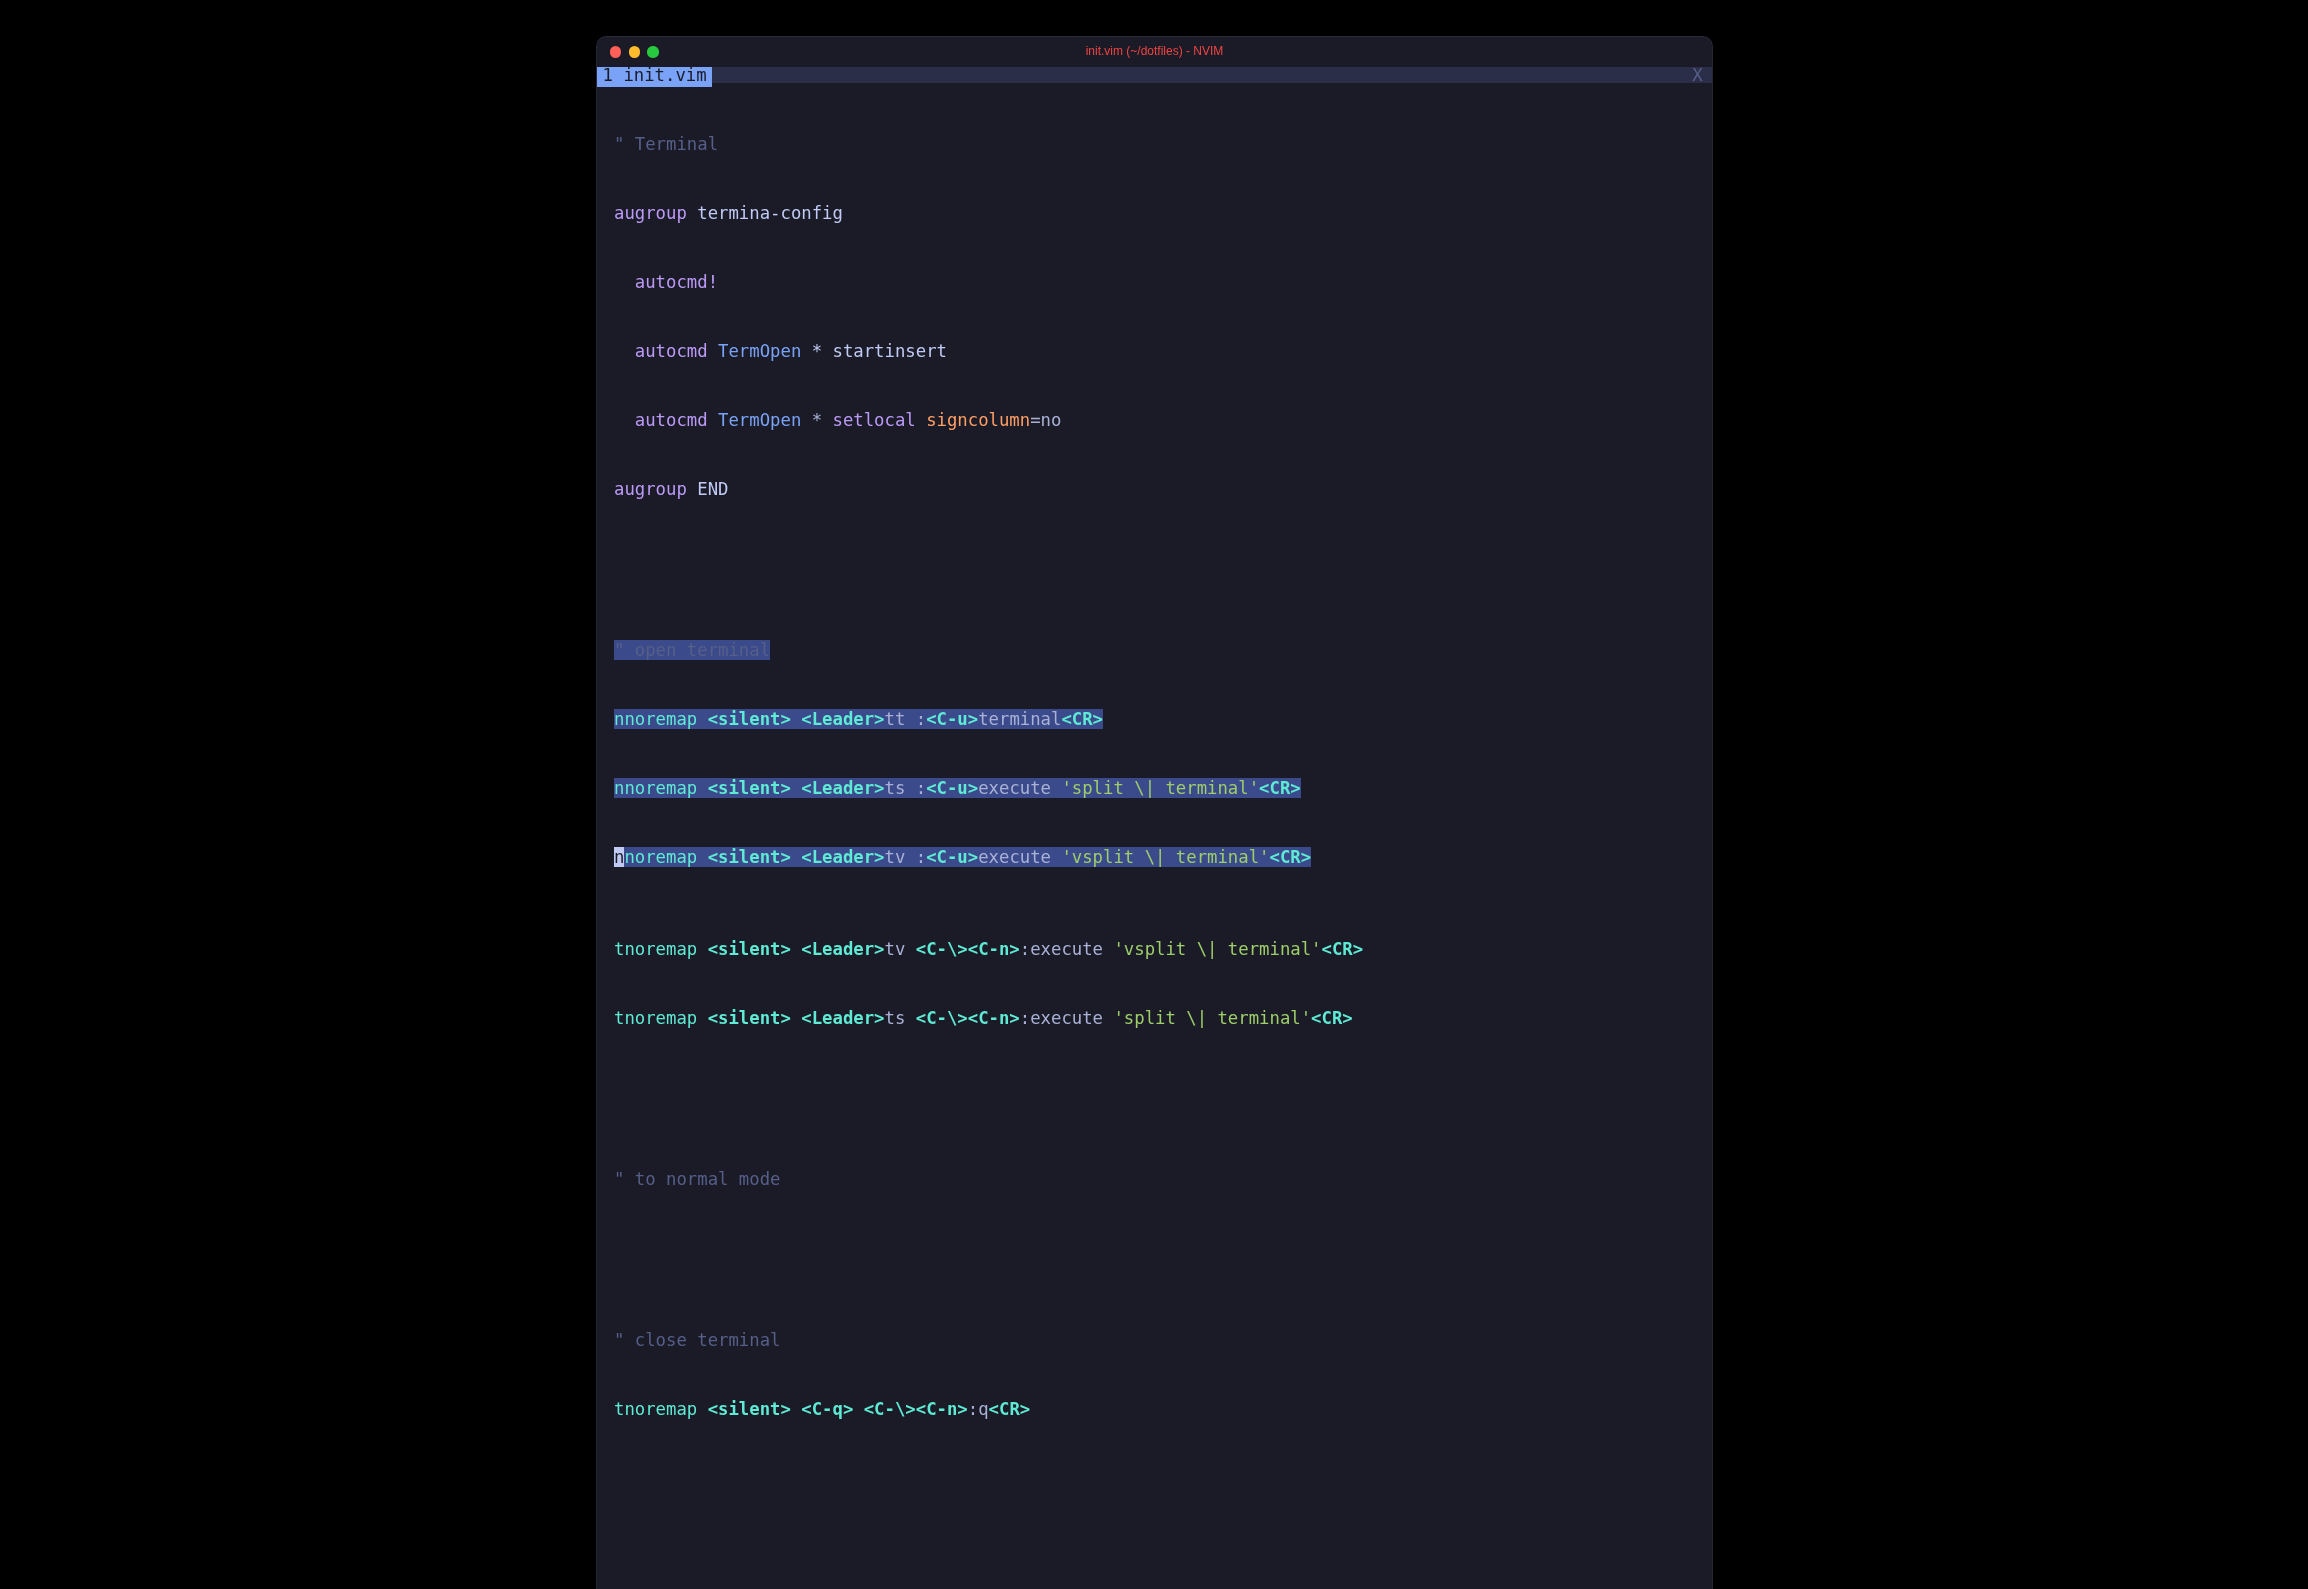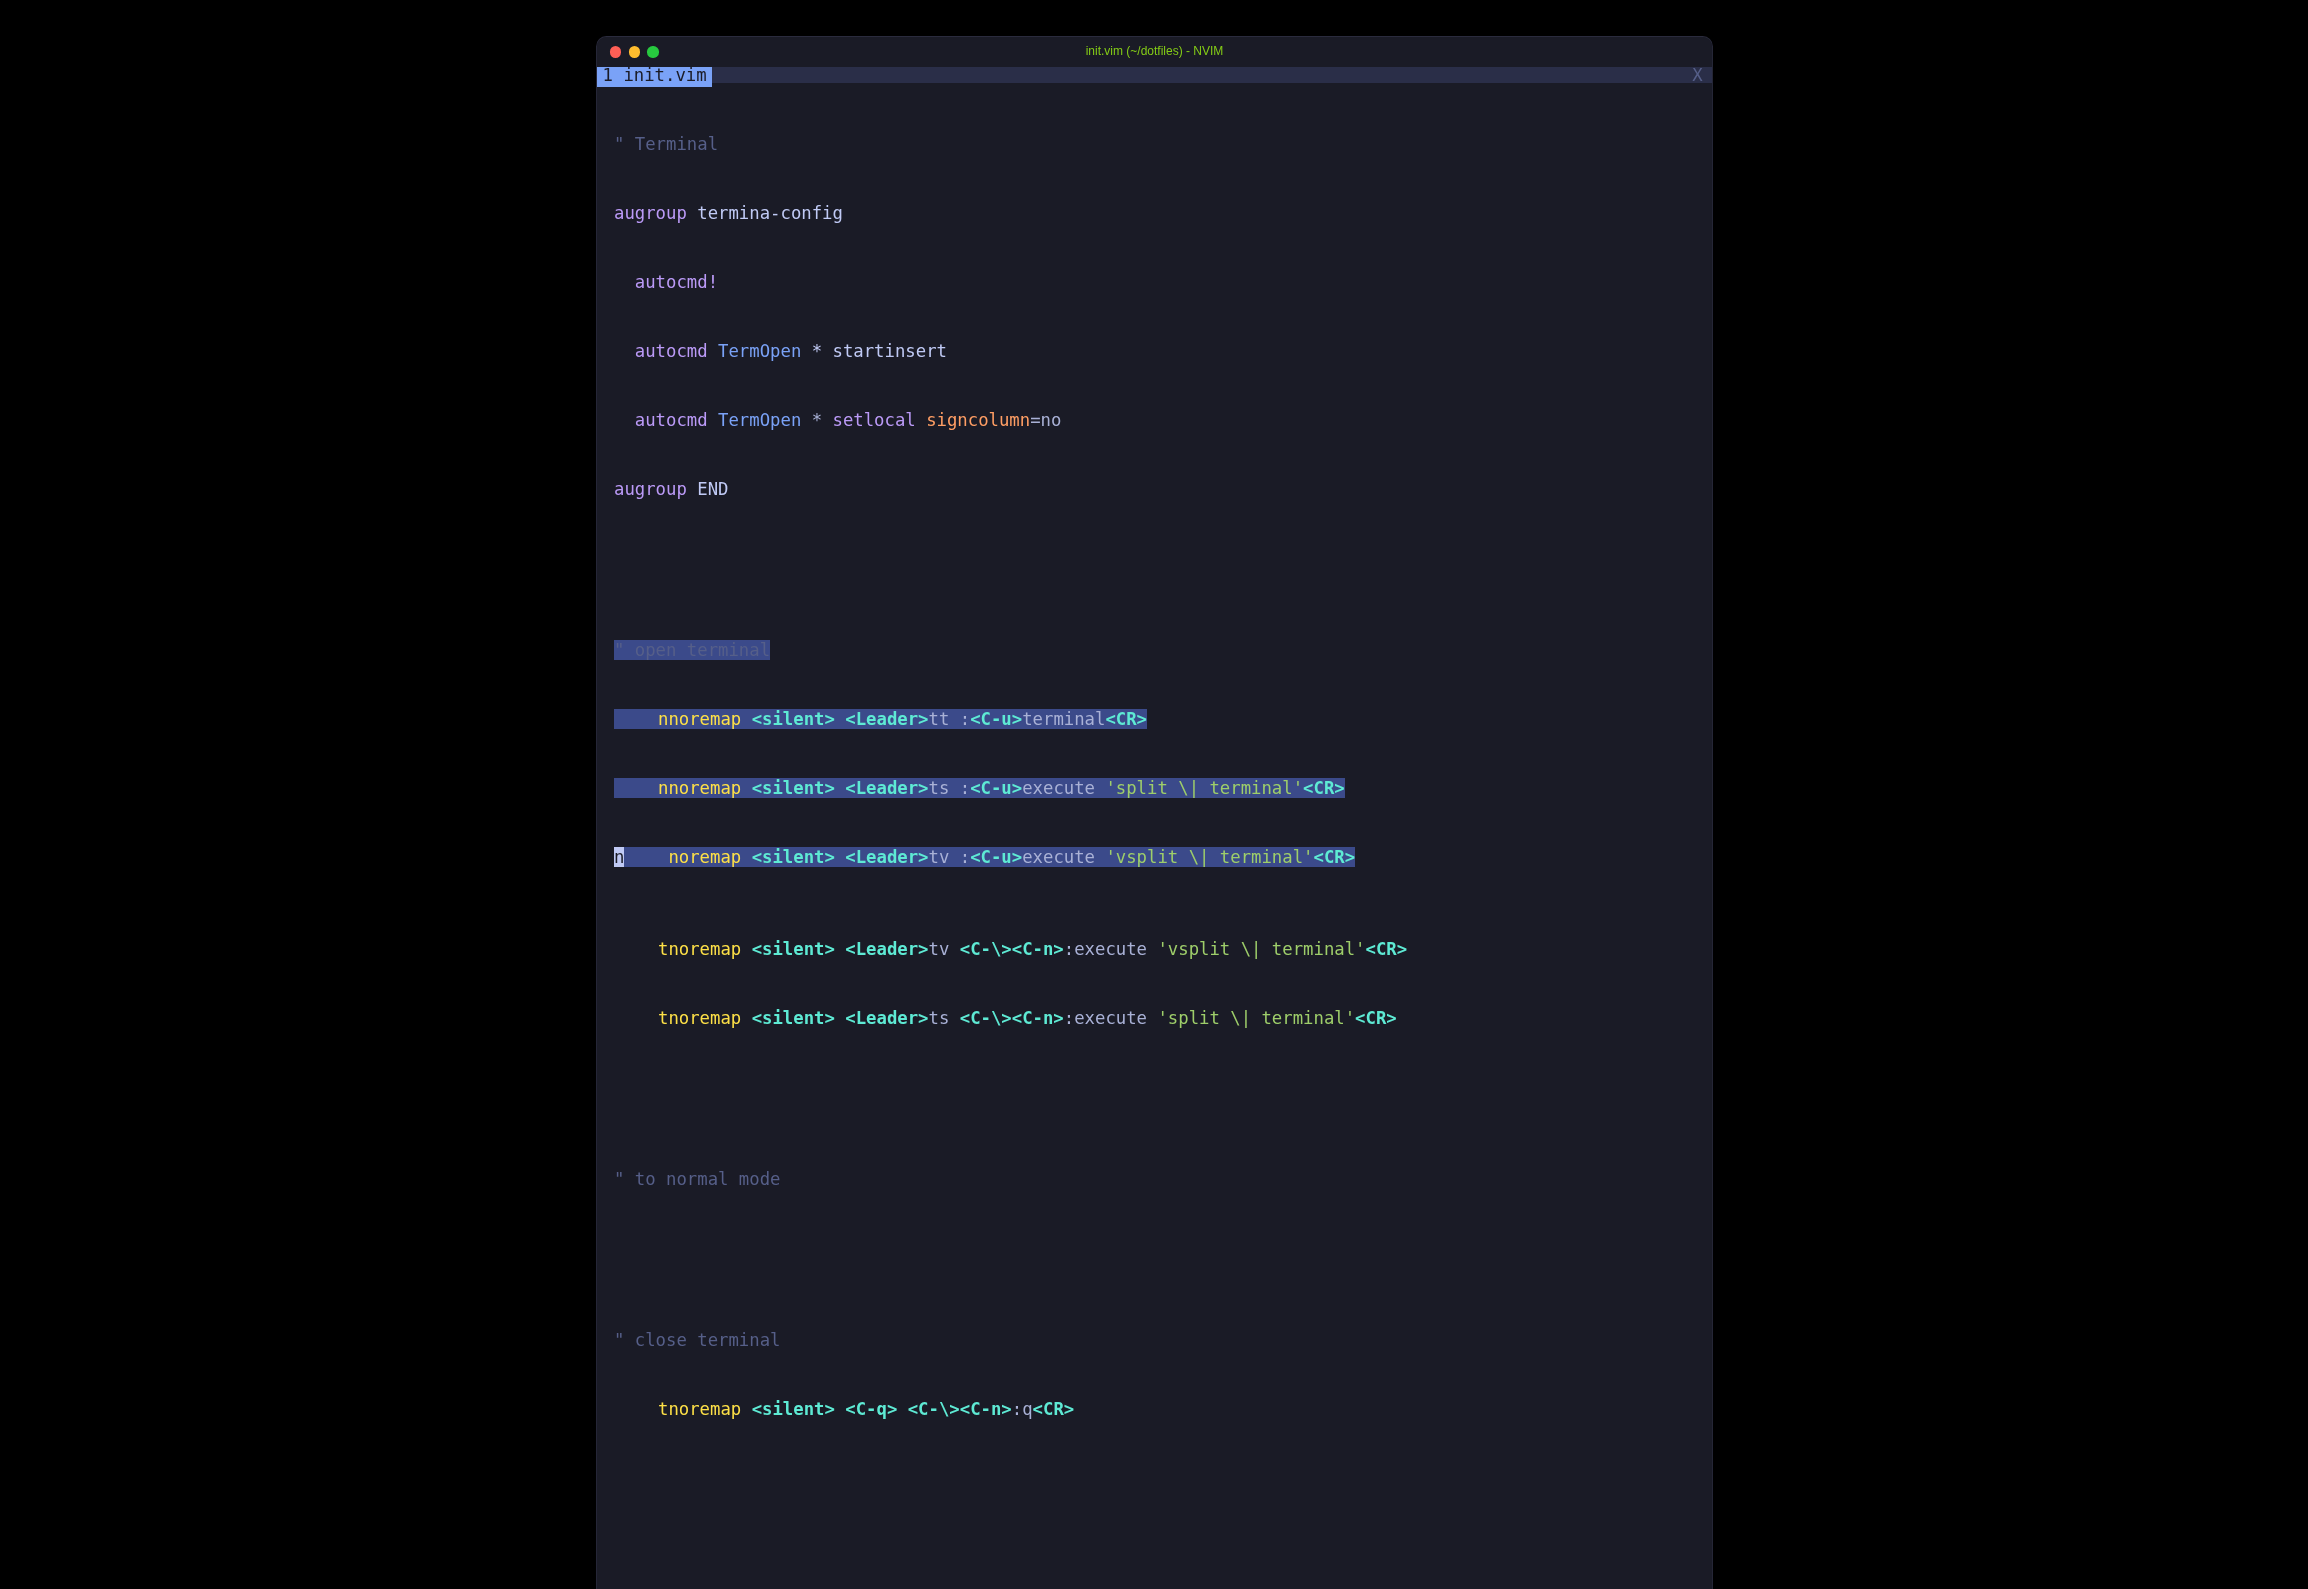--- a/index.html
+++ b/index.html
@@ -33,21 +33,21 @@
   }
   .traffic { display: flex; gap: 7.5px; }
   .dot { width: 11.2px; height: 11.2px; border-radius: 50%; }
   .dot.red { background: #ff5f56; }
   .dot.yellow { background: #ffbd2e; }
   .dot.green { background: #27c93f; }
   .title {
     position: absolute;
     left: 0; right: 0;
     text-align: center;
-    color: #84cc16;
+    color: #ef4444;
     font-size: 12px;
     font-family: -apple-system, BlinkMacSystemFont, sans-serif;
     pointer-events: none;
   }
   .tabline {
     background: #2a2e48;
     color: #8f97c9;
     display: flex;
     align-items: center;
     height: 16px;
@@ -63,21 +63,21 @@
   .editor {
     padding: 3.7px 0 0 0;
     white-space: pre;
     color: #a9b1d6;
   }
   .line { padding: 0 0 0 17px; min-height: 23px; }
   .line span { white-space: pre; }
   .comment { color: #565f89; }
   .keyword { color: #bb9af7; }
   .ident { color: #c0caf5; }
-  .map { color: #fde047; margin-left: 44px; }
+  .map { color: #5eead4; }
   .special { color: #5eead4; font-weight: bold; }
   .func { color: #7aa2f7; }
   .string { color: #9ece6a; }
   .option { color: #ff9e64; margin-top: 28px; }
   .selbg { background: #3b4a8a; }
   .cursor-block { background: #c0caf5; color: #1a1b26; }
 </style>
 </head>
 <body>
 

